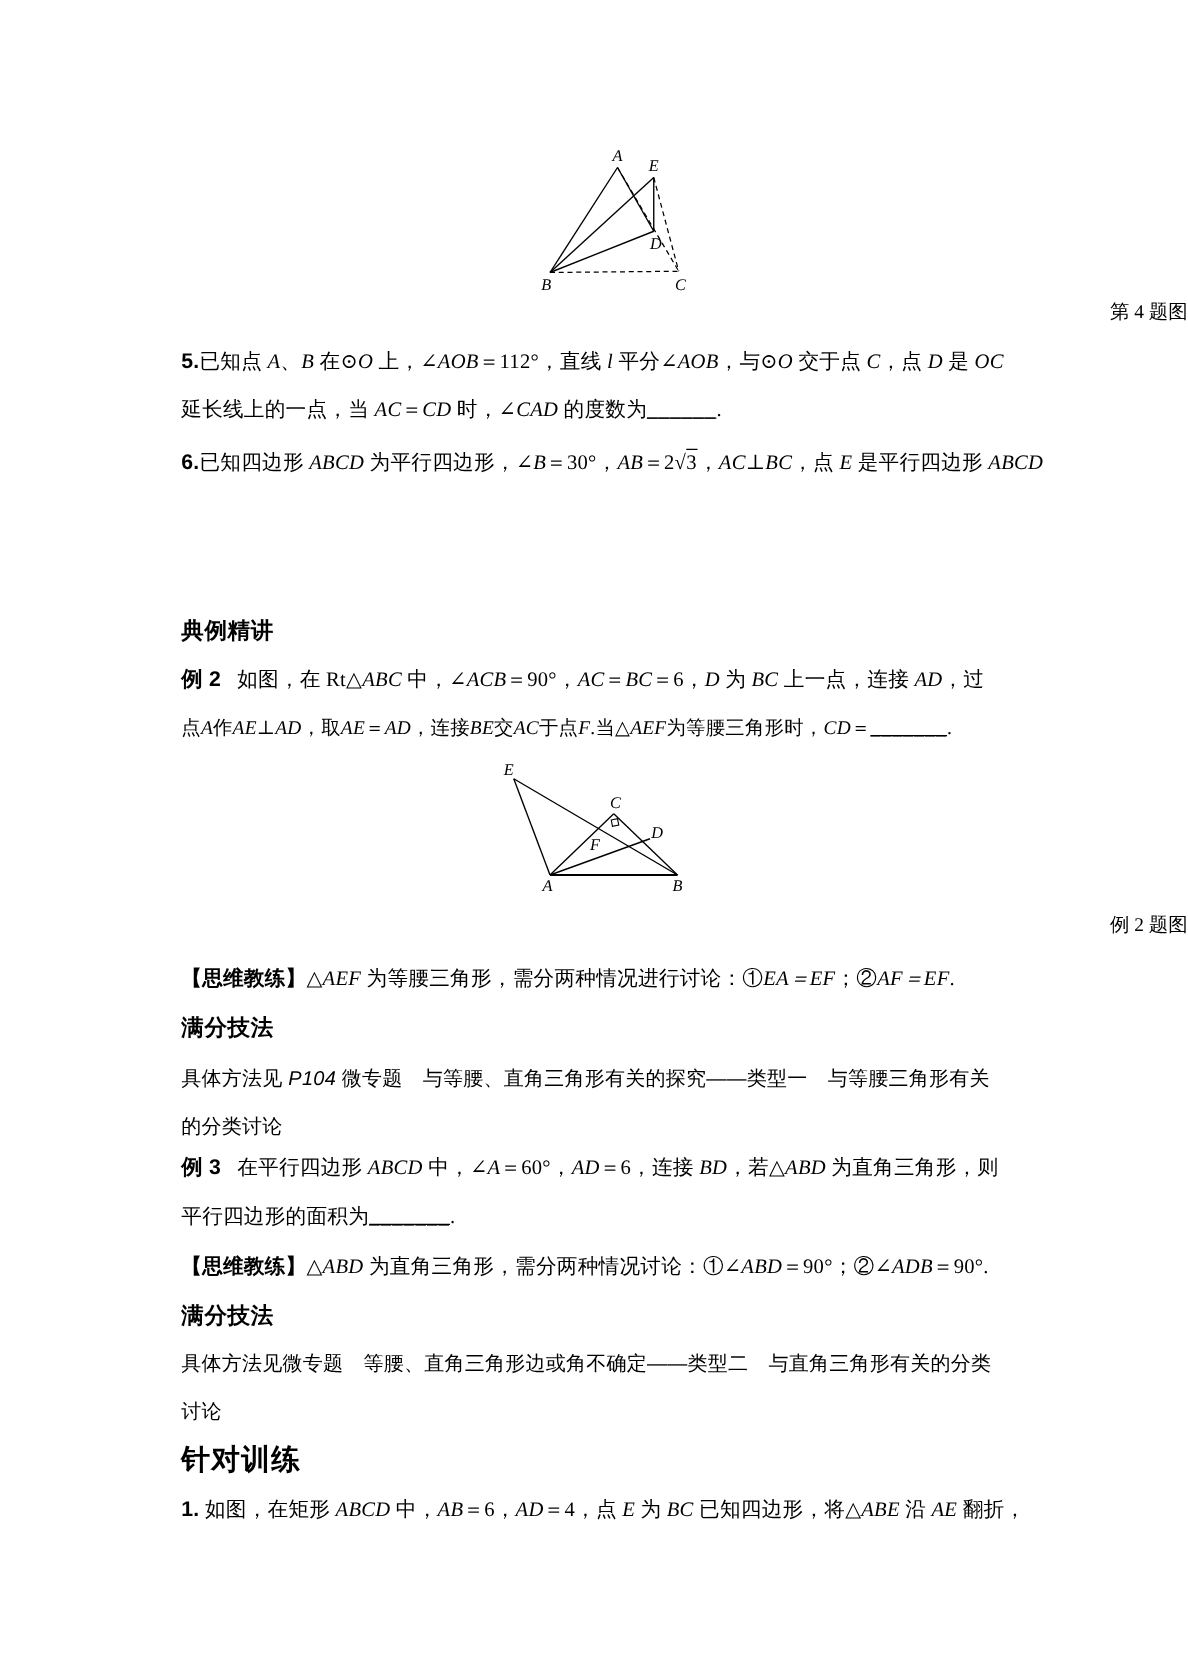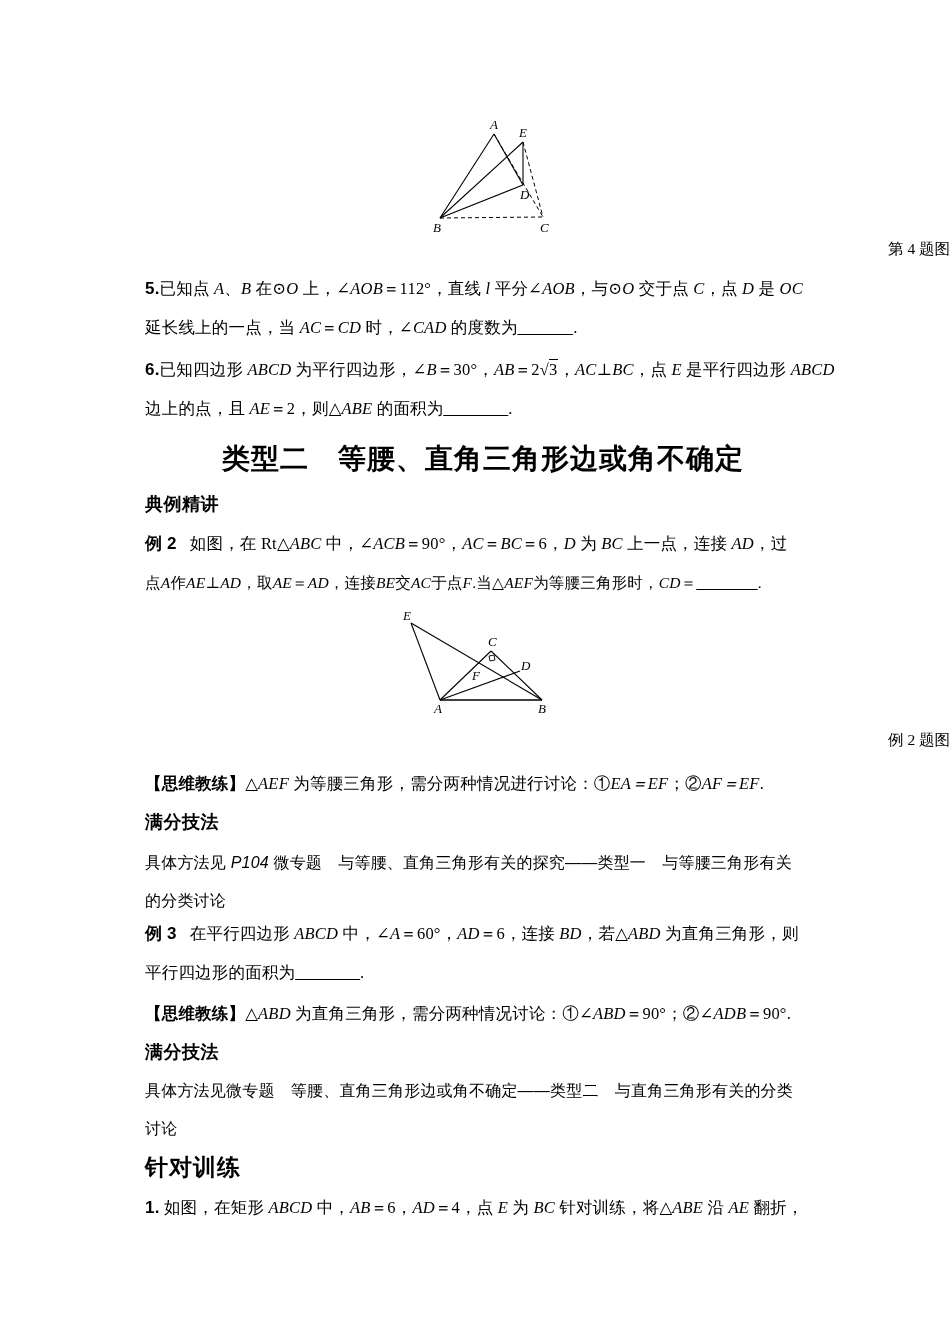--- a/index.html
+++ b/index.html
@@ -127,25 +127,21 @@
   </div>
 
   <div class="tline" style="left:145px; top:320px;">
     <span>延长线上的一点，当 </span><span class="it">AC</span><span>＝</span><span class="it">CD</span><span> 时，∠</span><span class="it">CAD</span><span> 的度数为</span><span class="blank">______</span><span>.</span>
   </div>
 
   <div class="tline" style="left:145px; top:361px;">
     <span class="num-lead">6.</span><span>已知四边形 </span><span class="it">ABCD</span><span> 为平行四边形，∠</span><span class="it">B</span><span>＝30°，</span><span class="it">AB</span><span>＝2</span><span class="sqrt-wrap">√<span class="sqrt-bar">3</span></span><span>，</span><span class="it">AC</span><span>⊥</span><span class="it">BC</span><span>，点 </span><span class="it">E</span><span> 是平行四边形 </span><span class="it">ABCD</span>
   </div>
 
-  <div class="tline" style="left:145px; top:401px;">
-    <span>边上的点，且 </span><span class="it">AE</span><span>＝2，则△</span><span class="it">ABE</span><span> 的面积为</span><span class="blank">_______</span><span>.</span>
-  </div>
-
-  <div class="section-heading" style="top:440px;">类型二　等腰、直角三角形边或角不确定</div>
+
 
   <div class="sub-heading" style="top:492px;">典例精讲</div>
 
   <div class="tline" style="left:145px; top:535px;">
     <span class="num-lead">例 2</span><span>&nbsp;&nbsp;&nbsp;</span><span>如图，在 Rt△</span><span class="it">ABC</span><span> 中，∠</span><span class="it">ACB</span><span>＝90°，</span><span class="it">AC</span><span>＝</span><span class="it">BC</span><span>＝6，</span><span class="it">D</span><span> 为 </span><span class="it">BC</span><span> 上一点，连接 </span><span class="it">AD</span><span>，过</span>
   </div>
 
   <div class="tline" style="left:145px; top:575px; font-size:15.5px;">
     <span>点</span><span class="it">A</span><span>作</span><span class="it">AE</span><span>⊥</span><span class="it">AD</span><span>，取</span><span class="it">AE</span><span>＝</span><span class="it">AD</span><span>，连接</span><span class="it">BE</span><span>交</span><span class="it">AC</span><span>于点</span><span class="it">F</span><span>.当△</span><span class="it">AEF</span><span>为等腰三角形时，</span><span class="it">CD</span><span>＝</span><span class="blank">_______</span><span>.</span>
   </div>
@@ -194,16 +190,16 @@
   </div>
 
   <div class="sub-heading" style="top:1040px;">满分技法</div>
 
   <div class="method-line" style="top:1119px;">讨论</div>
   <div class="method-line" style="top:1081px;">具体方法见微专题　等腰、直角三角形边或角不确定——类型二　与直角三角形有关的分类</div>
 
   <div class="big-sub-heading" style="top:1152px;">针对训练</div>
 
   <div class="tline" style="left:145px; top:1199px;">
-    <span class="num-lead">1.</span><span> 如图，在矩形 </span><span class="it">ABCD</span><span> 中，</span><span class="it">AB</span><span>＝6，</span><span class="it">AD</span><span>＝4，点 </span><span class="it">E</span><span> 为 </span><span class="it">BC</span><span> 针对训练，将△</span><span class="it">ABE</span><span> 沿 </span><span class="it">AE</span><span> 翻折，</span>
+    <span class="num-lead">1.</span><span> 如图，在矩形 </span><span class="it">ABCD</span><span> 中，</span><span class="it">AB</span><span>＝6，</span><span class="it">AD</span><span>＝4，点 </span><span class="it">E</span><span> 为 </span><span class="it">BC</span><span> 已知四边形，将△</span><span class="it">ABE</span><span> 沿 </span><span class="it">AE</span><span> 翻折，</span>
   </div>
 
 </div>
 
 </body></html>

